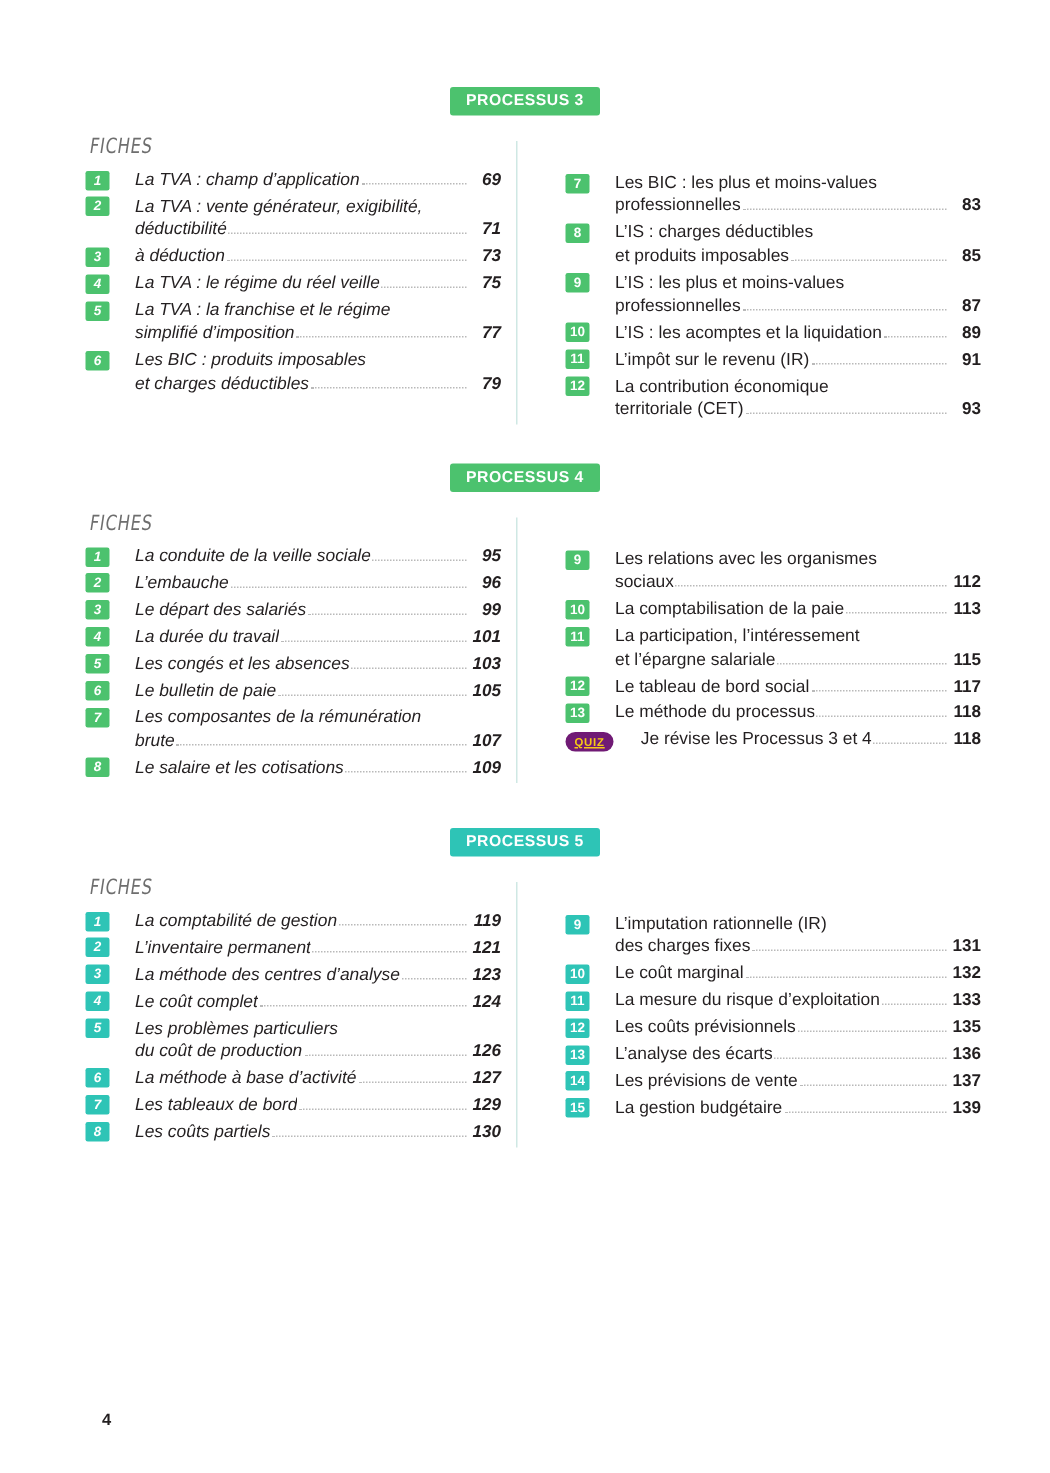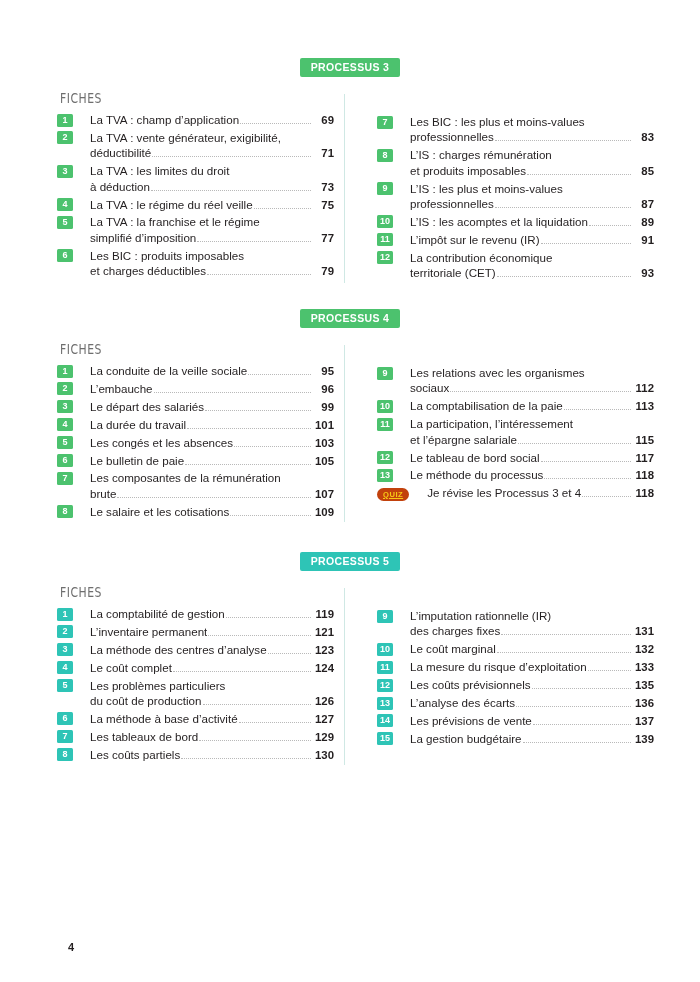--- a/index.html
+++ b/index.html
@@ -55,21 +55,21 @@
   
   .cols {
     position: relative;
     display: flex;
     margin-top: 13px;
   }
   .col {
     width: 277px;
     flex: 0 0 277px;
   }
-  .col-left { padding-right: 10px; }
+  .col-left { padding-right: 10px; font-style: italic; }
   .col-right {
     padding-left: 32px;
     width: 277px;
     flex: 0 0 277px;
   }
   .divider {
     width: 1px;
     flex: 0 0 1px;
     background: #cfe8e4;
     margin: 4px 0 0 0;
@@ -112,21 +112,21 @@
     font-weight: bold;
     text-align: center;
     line-height: 13px;
     margin-top: 1.5px;
     margin-right: 5px;
     padding: 0 1.5px;
     box-sizing: content-box;
   }
   .quizbadge {
     flex: 0 0 auto;
-    background: #c2410c;
+    background: #701a75;
     color: #f6c915;
     font-size: 7.6px;
     font-weight: bold;
     letter-spacing: 0.5px;
     border-radius: 7px;
     padding: 2px 6px 2.5px 6px;
     line-height: 9px;
     margin-top: 2.5px;
     margin-right: 6px;
     text-decoration: underline;
@@ -205,23 +205,20 @@
                 <div class="ln">
                   <span class="txt">déductibilité</span>
                   <span class="dots"></span>
                   <span class="pg">71</span>
                 </div>
               </div>
             </li>
             <li class="entry">
               <span class="num" style="background: rgb(76, 194, 110);">3</span>
               <div class="entry-body">
-                <div class="ln nodots">
-                  <span class="txt">La TVA : les limites du droit</span>
-                </div>
                 <div class="ln">
                   <span class="txt">à déduction</span>
                   <span class="dots"></span>
                   <span class="pg">73</span>
                 </div>
               </div>
             </li>
             <li class="entry">
               <span class="num" style="background: rgb(76, 194, 110);">4</span>
               <div class="entry-body">
@@ -274,21 +271,21 @@
                   <span class="txt">professionnelles</span>
                   <span class="dots"></span>
                   <span class="pg">83</span>
                 </div>
               </div>
             </li>
             <li class="entry">
               <span class="num" style="background: rgb(76, 194, 110);">8</span>
               <div class="entry-body">
                 <div class="ln nodots">
-                  <span class="txt">L’IS : charges rémunération</span>
+                  <span class="txt">L’IS : charges déductibles</span>
                 </div>
                 <div class="ln">
                   <span class="txt">et produits imposables</span>
                   <span class="dots"></span>
                   <span class="pg">85</span>
                 </div>
               </div>
             </li>
             <li class="entry">
               <span class="num" style="background: rgb(76, 194, 110);">9</span>

